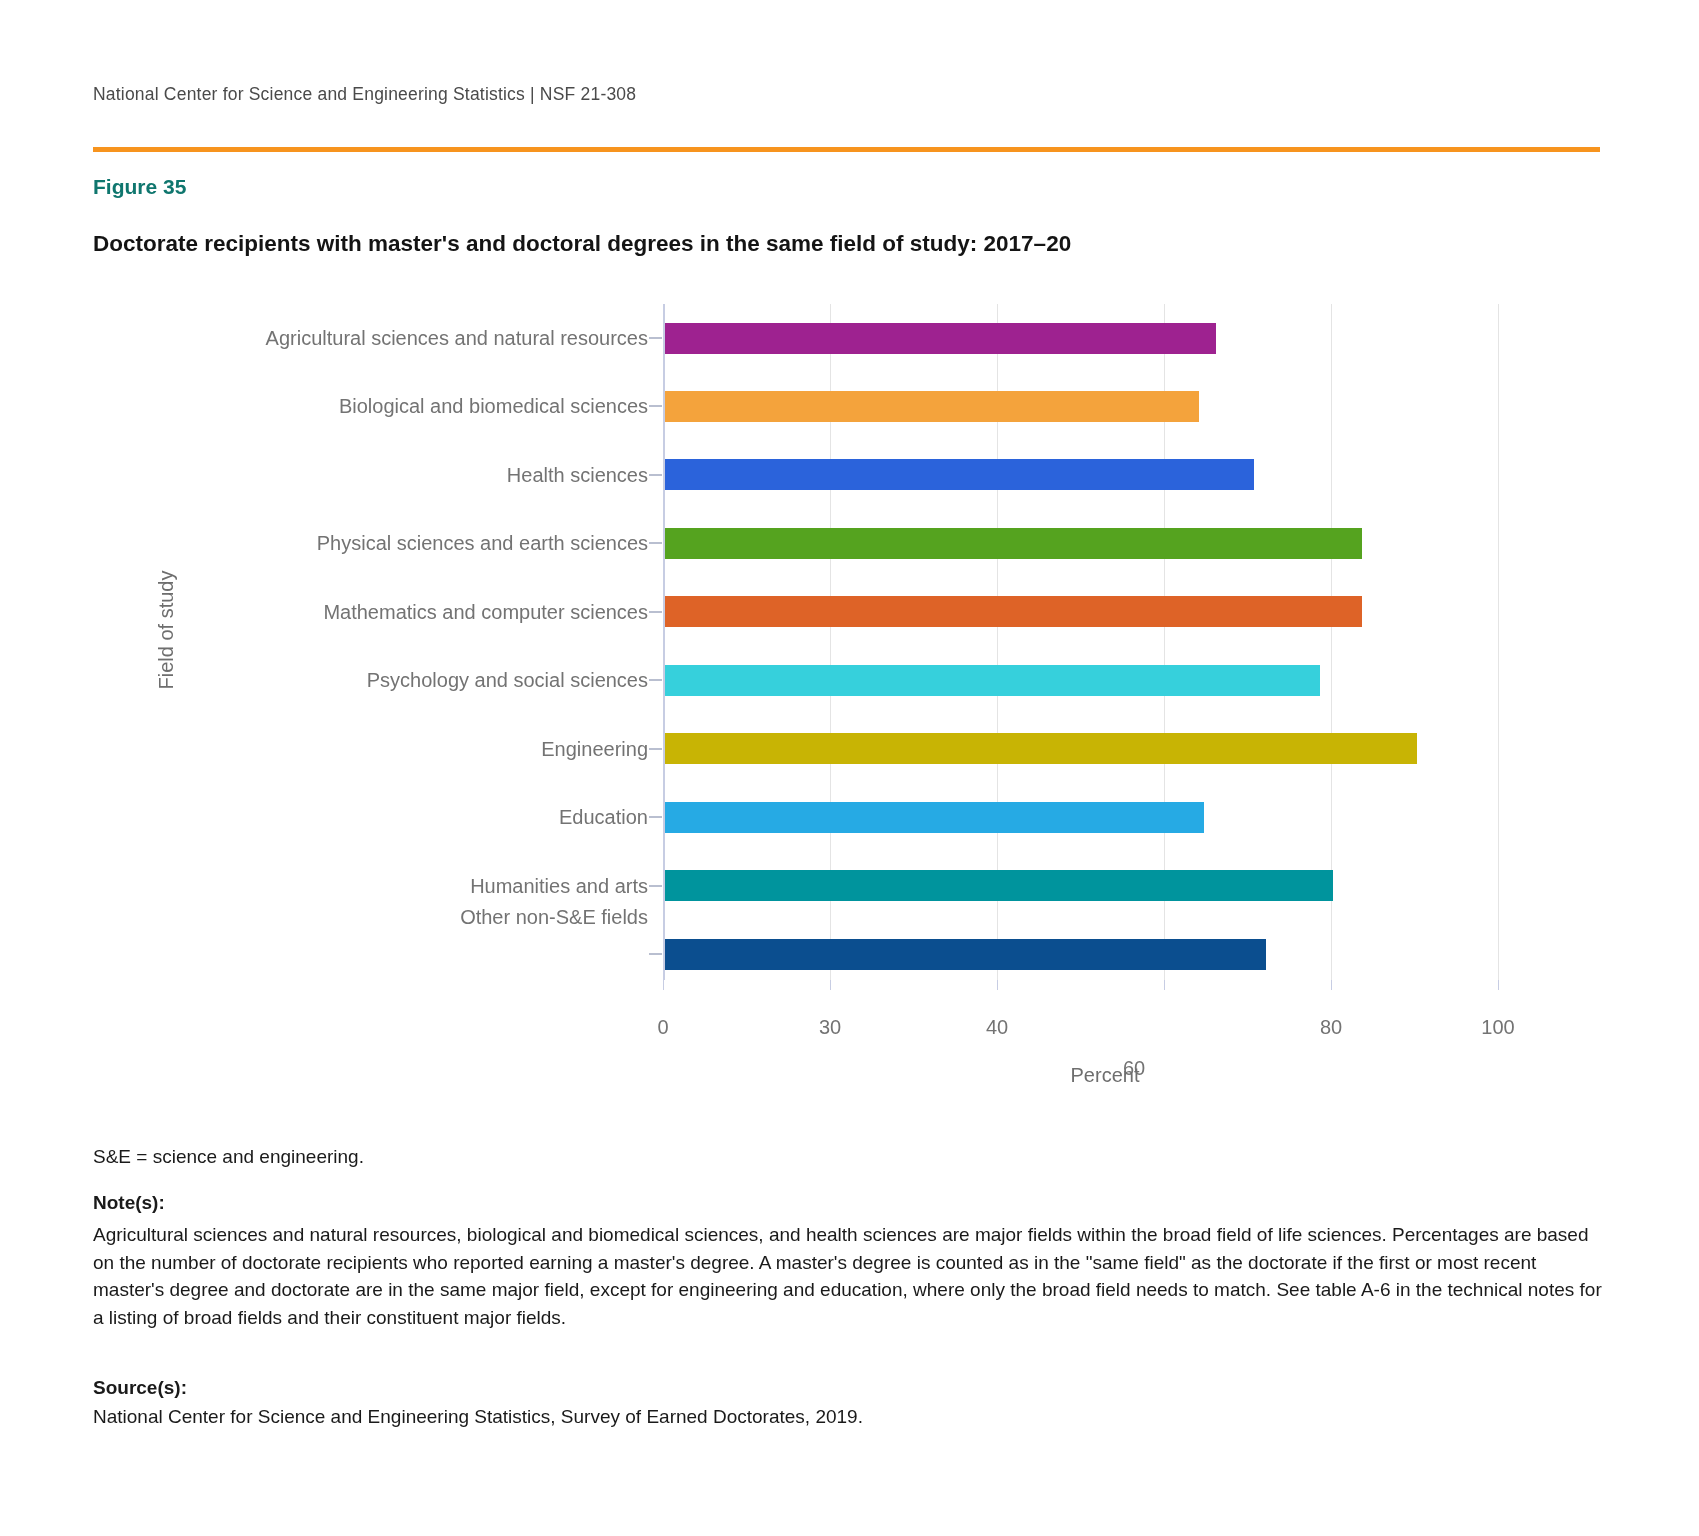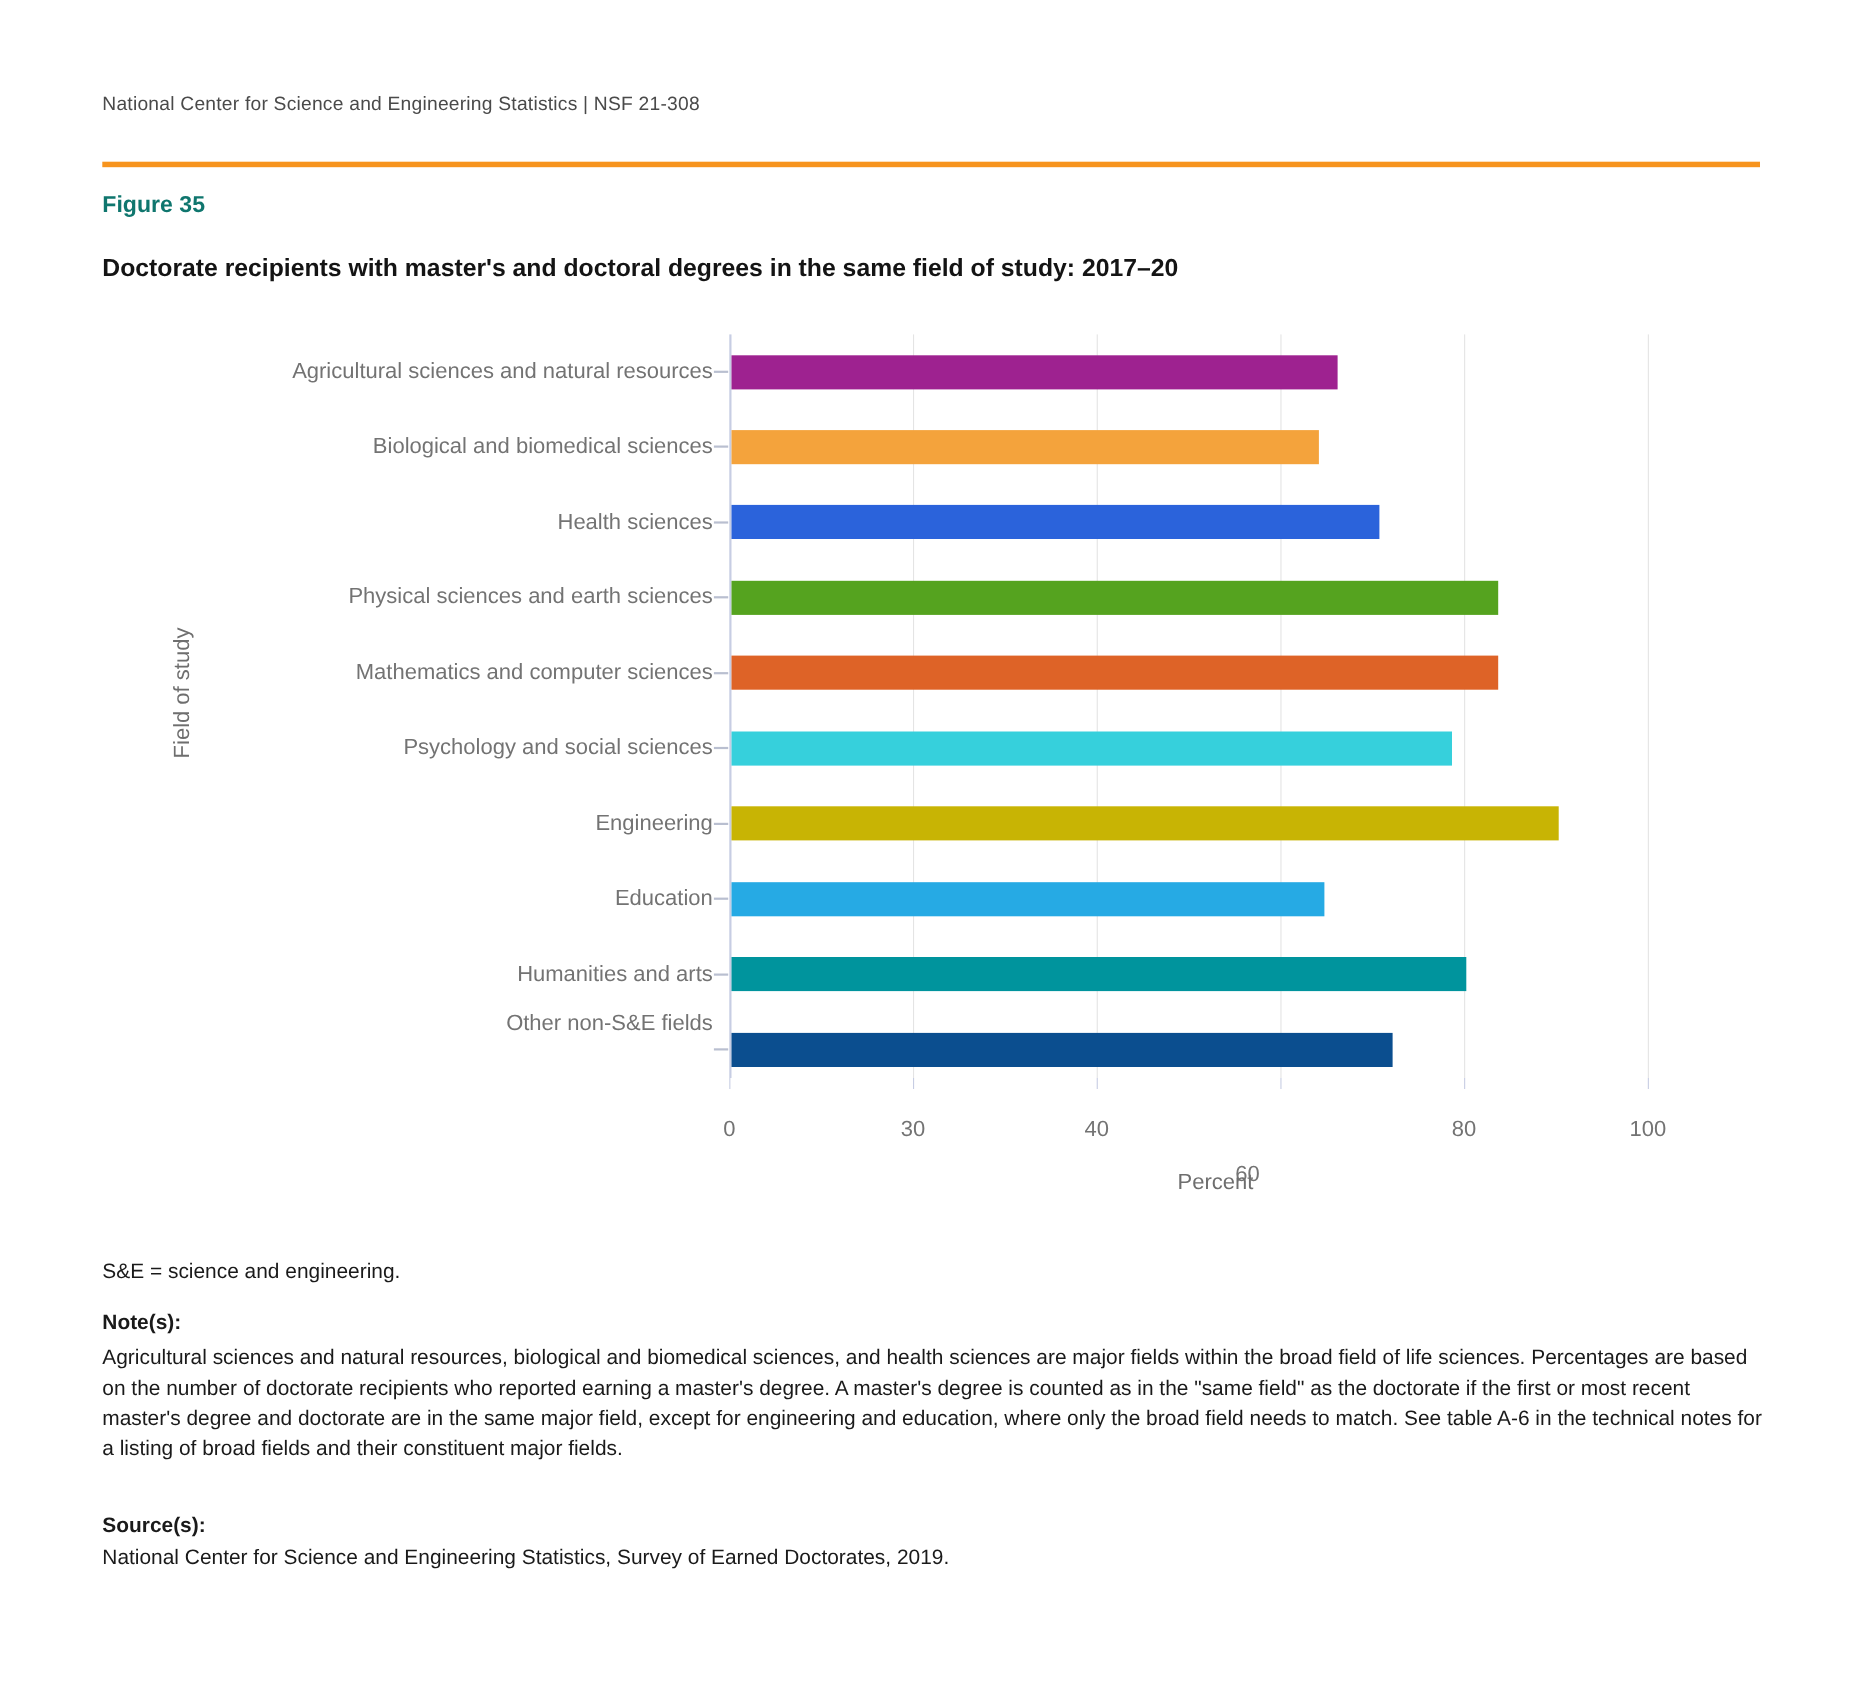--- a/index.html
+++ b/index.html
@@ -86,21 +86,21 @@
       <div class="cat-label" style="top: 328.8px;">Mathematics and computer sciences</div>
       <div class="ytick" style="top: 328.8px;"></div>
       <div class="cat-label" style="top: 397.25px;">Psychology and social sciences</div>
       <div class="ytick" style="top: 397.25px;"></div>
       <div class="cat-label" style="top: 465.7px;">Engineering</div>
       <div class="ytick" style="top: 465.7px;"></div>
       <div class="cat-label" style="top: 534.15px;">Education</div>
       <div class="ytick" style="top: 534.15px;"></div>
       <div class="cat-label" style="top: 602.6px;">Humanities and arts</div>
       <div class="ytick" style="top: 602.6px;"></div>
-      <div class="cat-label" style="top: 648px; margin-left: 45px;">Other non-S&amp;E fields</div>
+      <div class="cat-label" style="top: 634px; margin-left: 45px;">Other non-S&amp;E fields</div>
       <div class="ytick" style="top: 671.05px;"></div>
     </div>
 
   <div class="sae">S&amp;E = science and engineering.</div>
   <div class="notes-label">Note(s):</div>
   <div class="notes-text">Agricultural sciences and natural resources, biological and biomedical sciences, and health sciences are major fields within the broad field of life sciences. Percentages are based on the number of doctorate recipients who reported earning a master's degree. A master's degree is counted as in the "same field" as the doctorate if the first or most recent master's degree and doctorate are in the same major field, except for engineering and education, where only the broad field needs to match. See table A-6 in the technical notes for a listing of broad fields and their constituent major fields.</div>
   <div class="source-label">Source(s):</div>
   <div class="source-text">National Center for Science and Engineering Statistics, Survey of Earned Doctorates, 2019.</div>
 
 </div>

